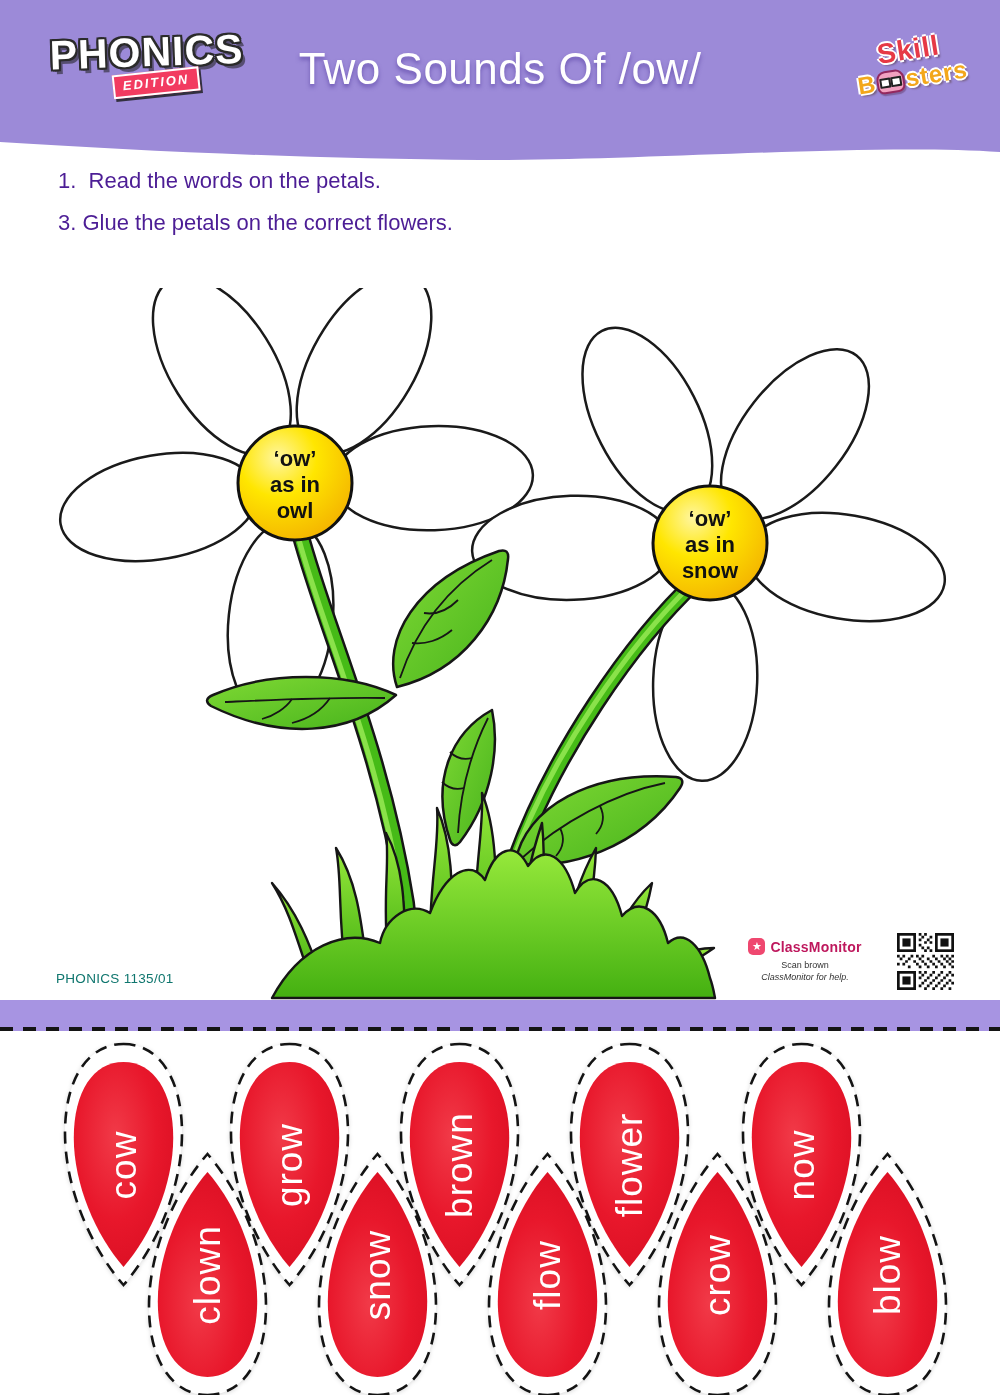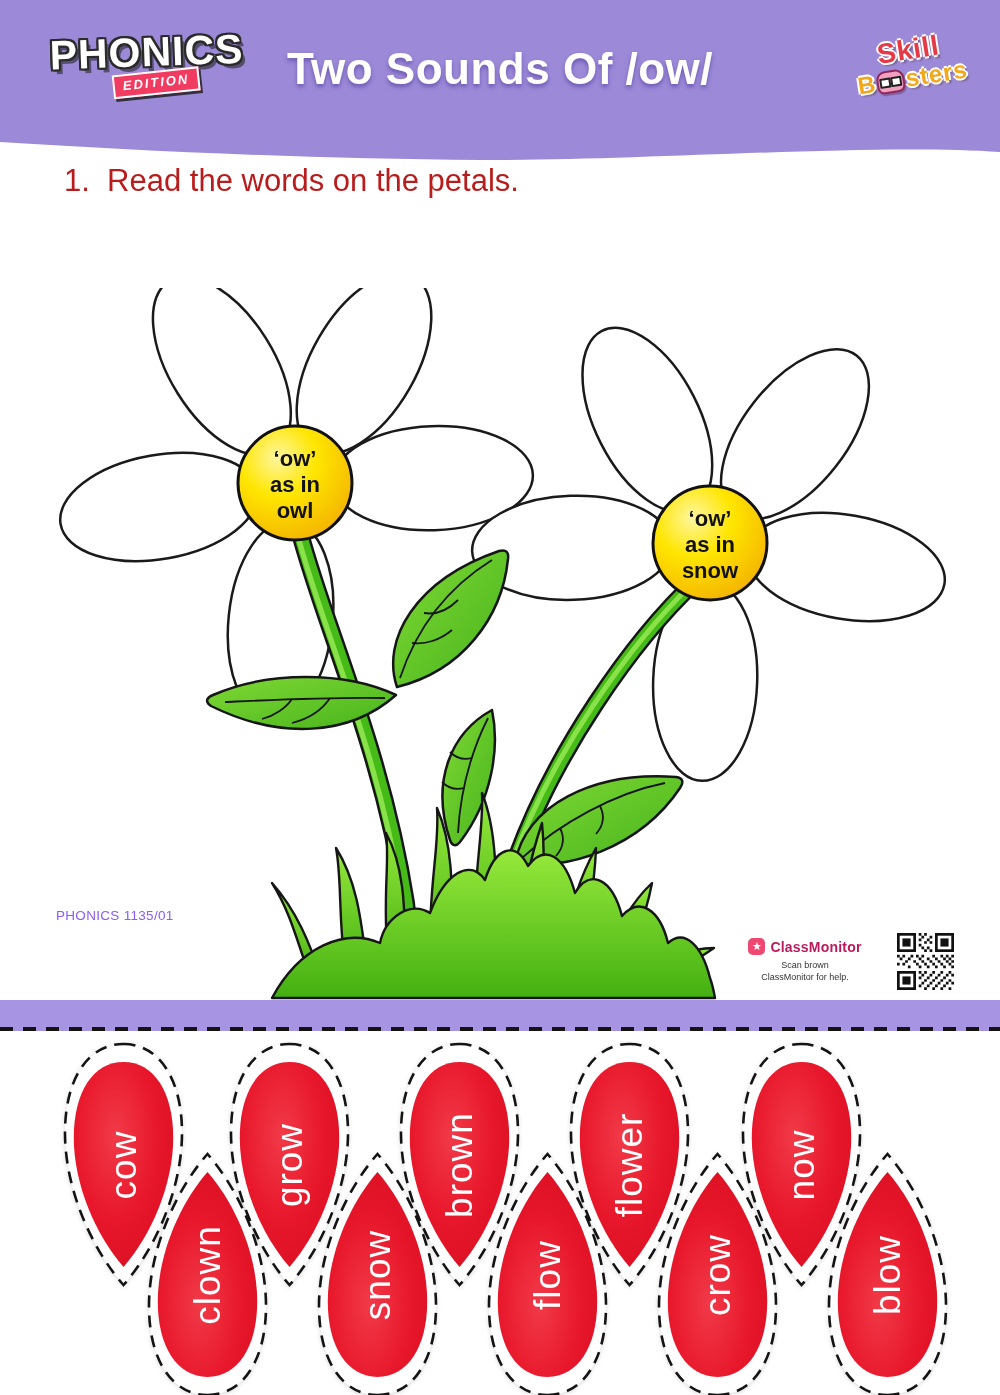--- a/index.html
+++ b/index.html
@@ -11,50 +11,50 @@
   .header svg{position:absolute;top:0;left:0;}
   .logo-wrap{position:absolute;left:50px;top:32px;transform:rotate(-2deg);width:200px;}
   .logo-main{font-size:41px;font-weight:800;letter-spacing:1px;color:#fff;line-height:1;
     text-shadow:-2px 0 #2b2b2b,2px 0 #2b2b2b,0 -2px #2b2b2b,0 2px #2b2b2b,
                 -2px -2px #2b2b2b,2px -2px #2b2b2b,-2px 2px #2b2b2b,2px 2px #2b2b2b,
                 4px 5px 0 rgba(30,30,30,.55);}
   .edition-badge{display:inline-block;margin:-4px 0 0 62px;transform:rotate(-4deg);
     background:#f23b60;color:#fff;font-size:13px;font-weight:700;font-style:italic;
     letter-spacing:2px;padding:2px 8px 3px;border:2px solid #fff;box-shadow:2px 3px 0 rgba(25,25,25,.8);}
   .page-title{position:absolute;left:0;right:0;top:44px;text-align:center;
-    font-size:44px;font-weight:700;color:#fff;letter-spacing:.5px;
+    font-size:44px;font-weight:400;color:#fff;letter-spacing:.5px;
     text-shadow:0 3px 4px rgba(84,62,160,.65);}
   .brand{position:absolute;right:34px;top:36px;transform:rotate(-9deg);text-align:center;line-height:1;}
   .brand .w1{font-size:28px;font-weight:800;color:#e63946;letter-spacing:1px;
     text-shadow:-2px 0 #fff,2px 0 #fff,0 -2px #fff,0 2px #fff,2px 3px 2px rgba(40,10,10,.4);}
   .brand .w2{font-size:24px;font-weight:800;color:#f3a71b;letter-spacing:1px;margin-top:2px;
     display:flex;align-items:center;justify-content:center;
     text-shadow:-2px 0 #fff,2px 0 #fff,0 -2px #fff,0 2px #fff,2px 3px 2px rgba(60,30,0,.4);}
   .brain{display:inline-block;width:24px;height:19px;background:#f2a0c0;border:2px solid #93285f;
     border-radius:9px 9px 7px 7px;position:relative;margin:0 1px;box-shadow:1px 2px 1px rgba(60,0,30,.3);}
   .brain i{position:absolute;top:5px;width:7px;height:6px;background:#fff;border:2px solid #222;border-radius:1px;}
   .brain i.l{left:1px;} .brain i.r{left:12px;}
 
   
-  .instructions{position:absolute;left:64px;top:160px;color:#b91c1c;font-size:31px;line-height:42px;}
+  .instructions{position:absolute;left:58px;top:160px;color:#4c1d95;font-size:22px;line-height:42px;}
   .instructions div{white-space:pre;}
 
   
   .flowers-svg{position:absolute;left:0;top:288px;}
   .flower-label{font:bold 22px "Liberation Sans","DejaVu Sans",sans-serif;fill:#111;text-anchor:middle;}
 
   
-  .worksheet-code{position:absolute;left:56px;top:908px;font-size:13.5px;color:#8b5cf6;letter-spacing:.3px;}
+  .worksheet-code{position:absolute;left:56px;top:971px;font-size:13.5px;color:#0f766e;letter-spacing:.3px;}
   .cm{position:absolute;left:742px;top:938px;width:126px;text-align:center;}
   .cm-row{display:flex;align-items:center;justify-content:center;gap:5px;}
   .cm-icon{width:17px;height:17px;background:#ef476f;border-radius:5px;color:#fff;font-size:11px;
     line-height:17px;text-align:center;flex:0 0 auto;}
   .cm-name{font-size:14px;font-weight:700;color:#be185d;letter-spacing:.2px;}
   .cm-scan{font-size:9px;color:#333;margin-top:4px;line-height:12px;}
-  .cm-scan .it{}
+  .cm-scan .it{font-style:italic;}
   .qr{position:absolute;left:897px;top:933px;}
 
   
   .divider{position:absolute;left:0;top:1000px;width:1000px;height:31px;background:#a794e2;}
   .divider .dash{position:absolute;left:0;bottom:0;width:100%;height:4.5px;
     background:repeating-linear-gradient(90deg,#141414 0 13px,transparent 13px 23px);}
 
   
   .petal-sheet{position:absolute;left:0;top:1031px;width:1000px;height:364px;}
   .petal{position:absolute;width:127px;height:247px;}
@@ -117,20 +117,21 @@
             <i class="l"></i>
             <i class="r"></i>
           </span>
         <span>sters</span>
       </div>
     </div>
   </div>
 
   <div class="instructions">
     <div>1.  Read the words on the petals.</div>
+    <div>3. Glue the petals on the correct flowers.</div>
   </div>
 
   <svg class="flowers-svg" width="1000" height="712" viewBox="0 0 1000 712">
 
     <g fill="#fff" stroke="#1a1a1a" stroke-width="2.5">
       <ellipse cx="295" cy="57" rx="52" ry="100" transform="rotate(-32 295 195)"></ellipse>
       <ellipse cx="295" cy="57" rx="52" ry="100" transform="rotate(30 295 195)"></ellipse>
       <ellipse cx="295" cy="57" rx="52" ry="100" transform="rotate(-100 295 195)"></ellipse>
       <ellipse cx="295" cy="57" rx="52" ry="100" transform="rotate(88 295 195)"></ellipse>
       <ellipse cx="295" cy="57" rx="52" ry="100" transform="rotate(186 295 195)"></ellipse>

